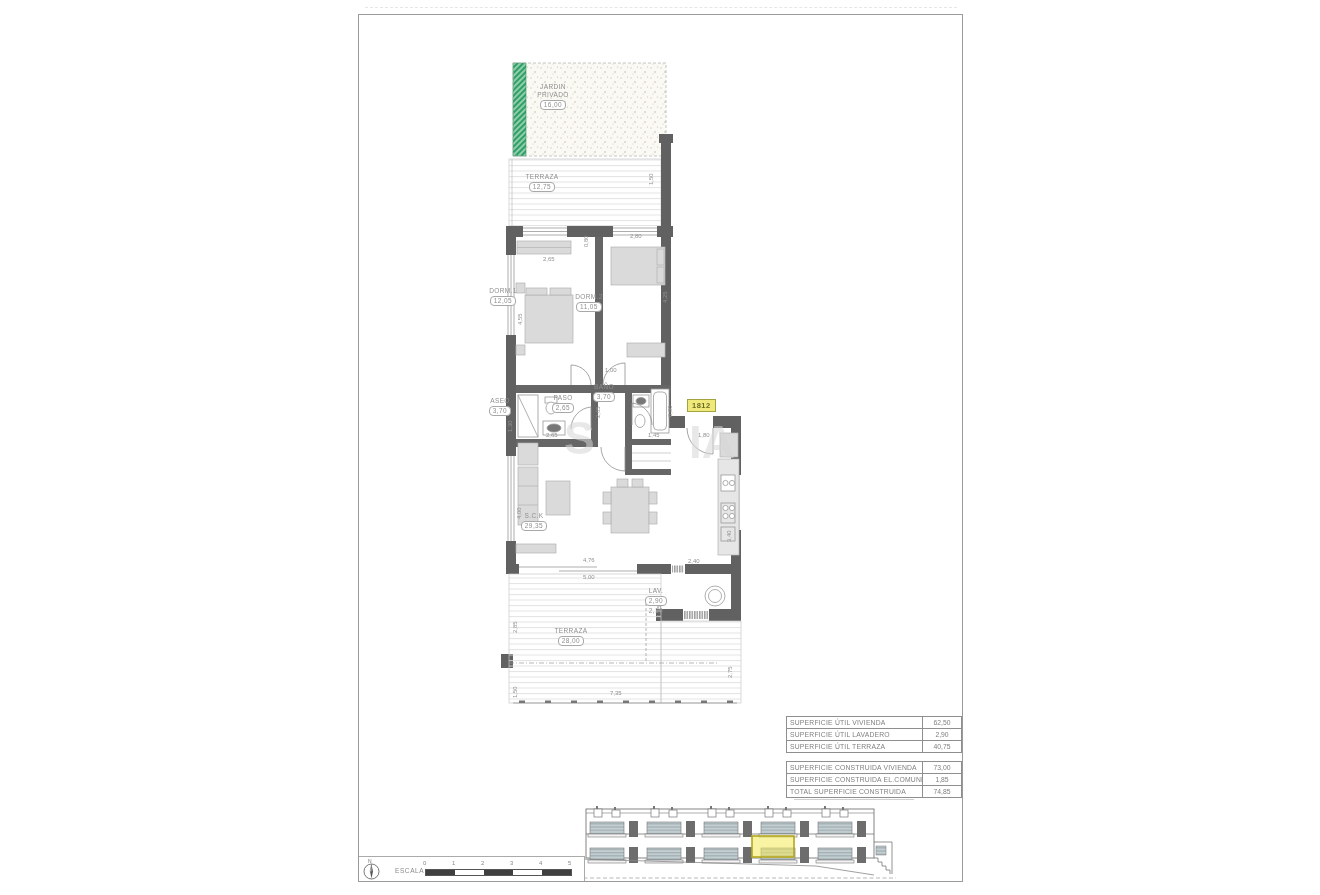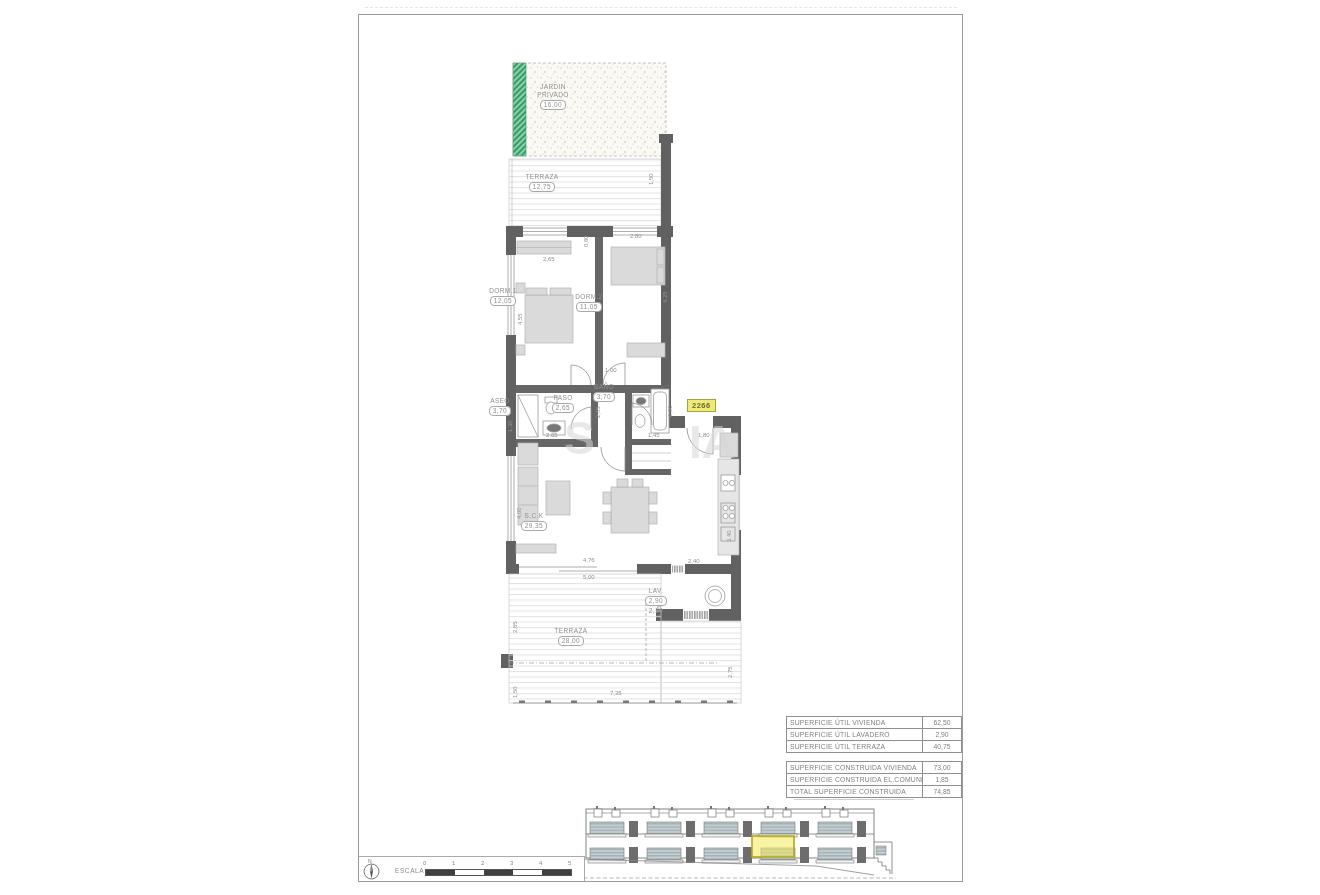--- a/index.html
+++ b/index.html
@@ -310,21 +310,21 @@
       <span class="dim v" style="left: 367px; top: 527px;">3,40</span>
       <span class="dim v" style="left: 297px; top: 602px;">1,35</span>
       <span class="dim v" style="left: 153px; top: 618px;">2,85</span>
       <span class="dim v" style="left: 153px; top: 683px;">1,50</span>
       <span class="dim v" style="left: 368px; top: 663px;">2,75</span>
       <span class="dim" style="left: 251px; top: 675px;">7,35</span>
       <span class="wm" style="left: 205px; top: 396px;">S</span>
       <span class="wm" style="left: 330px; top: 400px;">IA</span>
     </div>
 
-  <div class="unit-badge">2266</div>
+  <div class="unit-badge">1812</div>
 
   <div class="atable atable-1">
       <div class="arow">
         <span class="alabel">SUPERFICIE ÚTIL VIVIENDA</span>
         <span class="aval">62,50</span>
       </div>
       <div class="arow">
         <span class="alabel">SUPERFICIE ÚTIL LAVADERO</span>
         <span class="aval">2,90</span>
       </div>

